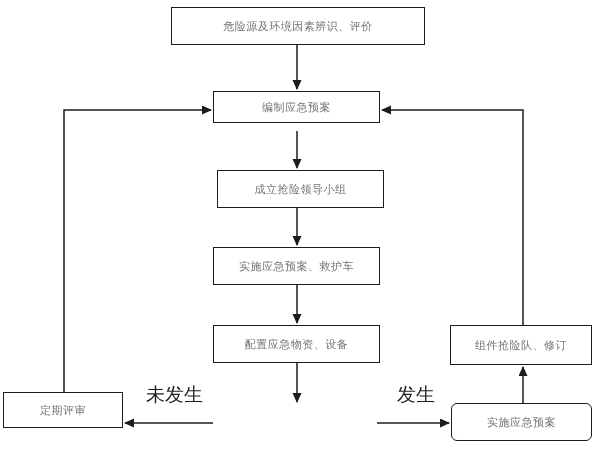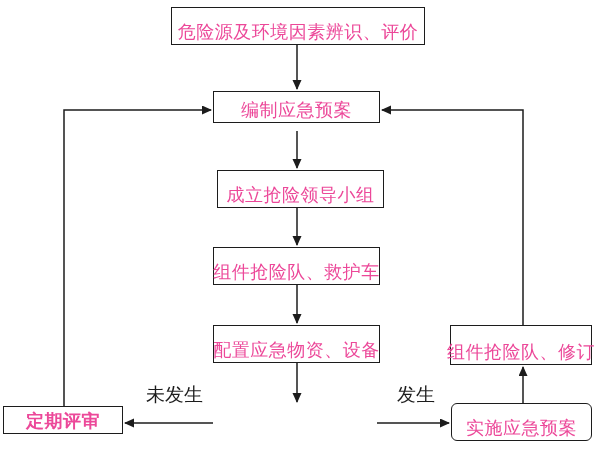--- a/index.html
+++ b/index.html
@@ -22,43 +22,43 @@
     width: 600px;
     height: 450px;
     pointer-events: none;
   }
   .node {
     position: absolute;
     box-sizing: border-box;
     background: #ffffff;
     border: 1.5px solid #1c1c1c;
     display: flex;
-    align-items: flex-end;
+    align-items: center;
     justify-content: center;
-    font-size: 18px;
-    color: #ec4899;
+    font-size: 11px;
+    color: #737373;
     white-space: nowrap;
     letter-spacing: 0.5px;
     z-index: 2;
   }
   .edge-label {
     position: absolute;
     font-size: 19px;
     color: #1c1c1c;
     white-space: nowrap;
     z-index: 2;
   }
   
   .n-hazard    { left: 171px; top: 7px;   width: 254px; height: 38px; }
   .n-compile   { left: 213px; top: 91px;  width: 167px; height: 32px; }
   .n-leaders   { left: 217px; top: 170px; width: 167px; height: 38px; }
   .n-team      { left: 213px; top: 247px; width: 167px; height: 38px; }
   .n-supplies  { left: 213px; top: 325px; width: 167px; height: 38px; }
   .n-training  { left: 213px; top: 404px; width: 164px; height: 39px; }
-  .n-periodic  { left: 3px;   top: 406px; width: 120px; height: 28px; font-weight: bold; }
+  .n-periodic  { left: 3px;   top: 392px; width: 120px; height: 36px; }
   .n-revise    { left: 450px; top: 325px; width: 142px; height: 40px; }
   .n-implement { left: 451px; top: 403px; width: 141px; height: 38px; border-radius: 6px; }
   .l-notoccur  { left: 146px; top: 382px; }
   .l-occur     { left: 397px; top: 382px; }
 </style>
 </head>
 <body>
 
 <div class="canvas">
 
@@ -91,21 +91,21 @@
 
   <div class="node n-compile">
     <span>编制应急预案</span>
   </div>
 
   <div class="node n-leaders">
     <span>成立抢险领导小组</span>
   </div>
 
   <div class="node n-team">
-    <span>组件抢险队、救护车</span>
+    <span>实施应急预案、救护车</span>
   </div>
 
   <div class="node n-supplies">
     <span>配置应急物资、设备</span>
   </div>
 
 
   <div class="node n-periodic">
     <span>定期评审</span>
   </div>

